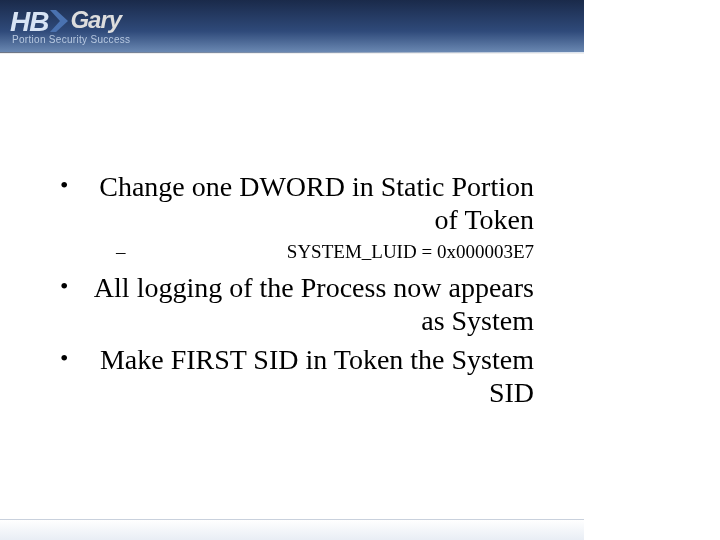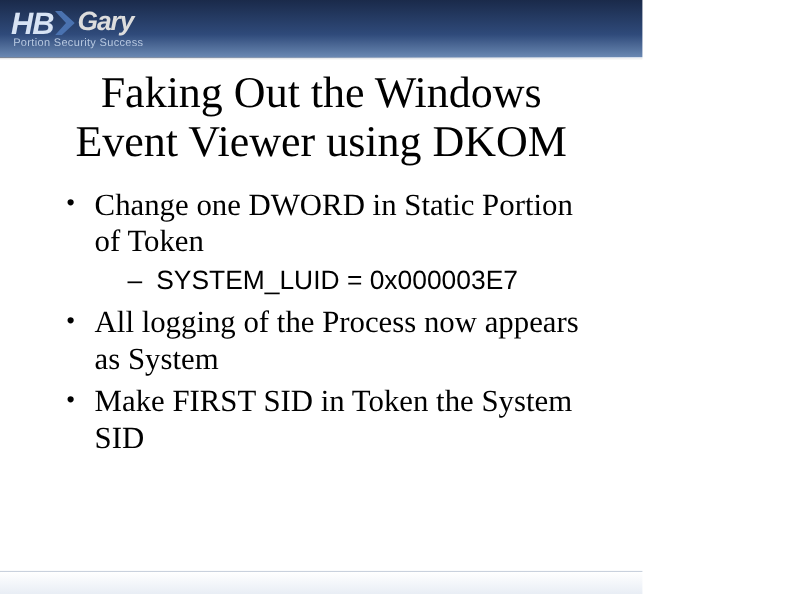--- a/index.html
+++ b/index.html
@@ -94,20 +94,21 @@
     top: 170px;
     left: 58px;
     right: 50px;
     font-size: 28px;
     line-height: 1.18;
   }
   ul.bullets {
     list-style: none;
     margin: 0;
     padding: 0;
+    text-align: right;
   }
   ul.bullets > li {
     position: relative;
     padding-left: 28px;
     margin-bottom: 6px;
   }
   ul.bullets > li::before {
     content: "•";
     position: absolute;
     left: 2px;
@@ -116,22 +117,22 @@
     line-height: 1.3;
   }
   ul.sub {
     list-style: none;
     margin: 4px 0 6px 0;
     padding: 0;
   }
   ul.sub > li {
     position: relative;
     padding-left: 56px;
-    font-family: Liberation Sans, sans-serif;
-    font-size: 24px;
+    font-family: Liberation Serif, serif;
+    font-size: 19px;
     line-height: 1.3;
   }
   ul.sub > li::before {
     content: "–";
     position: absolute;
     left: 30px;
     top: 0;
   }
   
   .footer-band {
@@ -160,21 +161,20 @@
           <polygon points="0,0 10,11 0,22 6,22 18,11 6,0" fill="#4a72b0"></polygon>
         </svg>
       </span>
       <span class="logo-gary">Gary</span>
     </div>
     <div class="logo-tagline">Portion Security Success</div>
   </div>
   <div class="hairline"></div>
   <div class="hairline2"></div>
 
-  <div class="title">Faking Out the Windows Event Viewer using DKOM</div>
 
   <div class="body">
     <ul class="bullets">
       <li>
         <span>Change one DWORD in Static Portion of Token</span>
         <ul class="sub">
           <li>
             <span>SYSTEM_LUID = 0x000003E7</span>
           </li>
         </ul>

